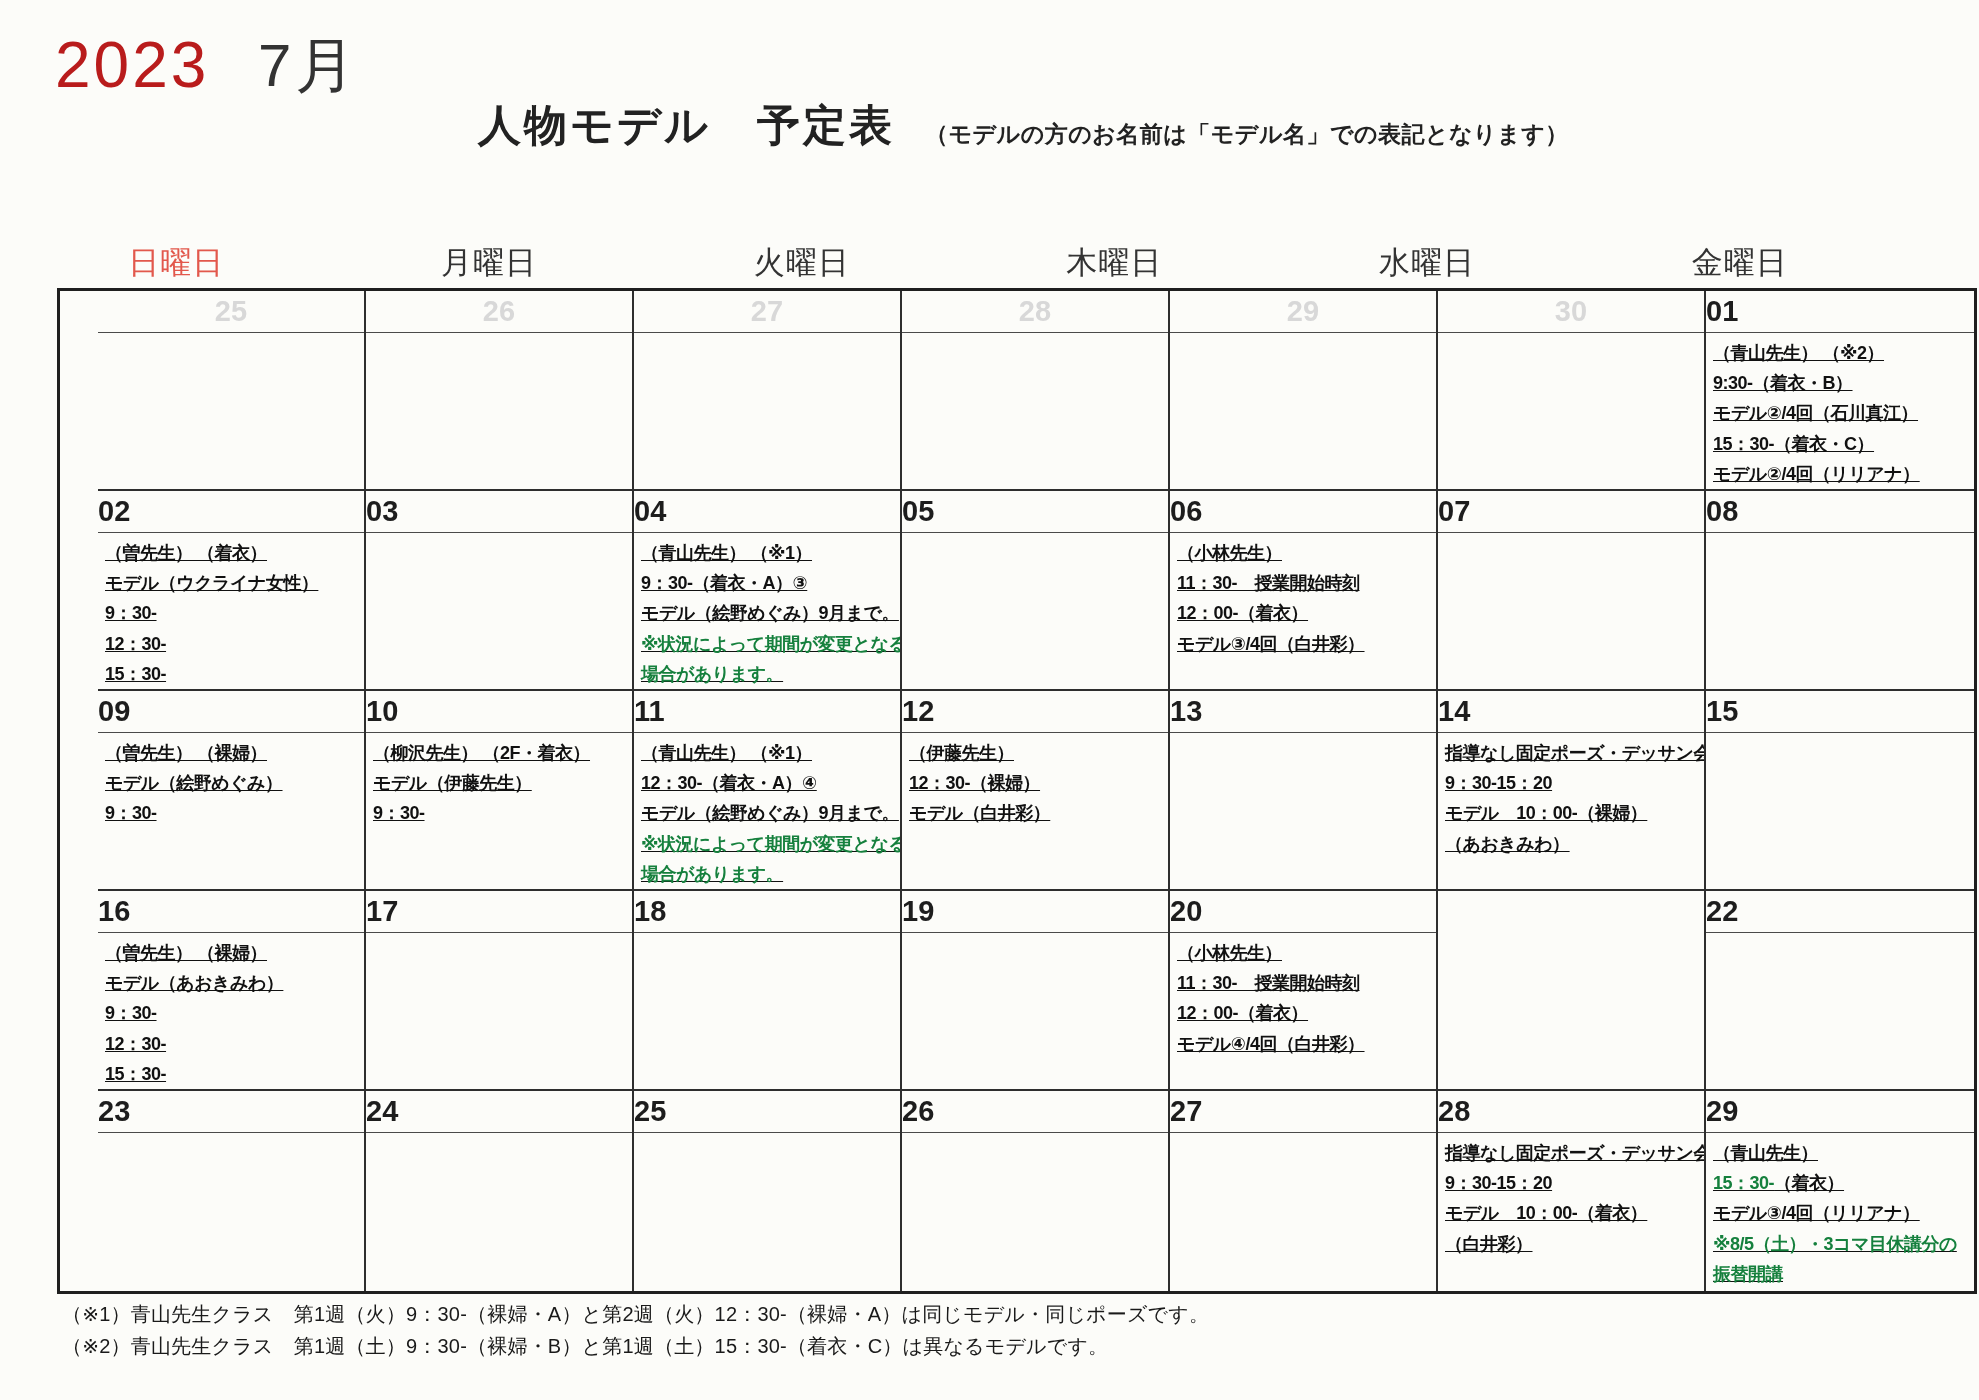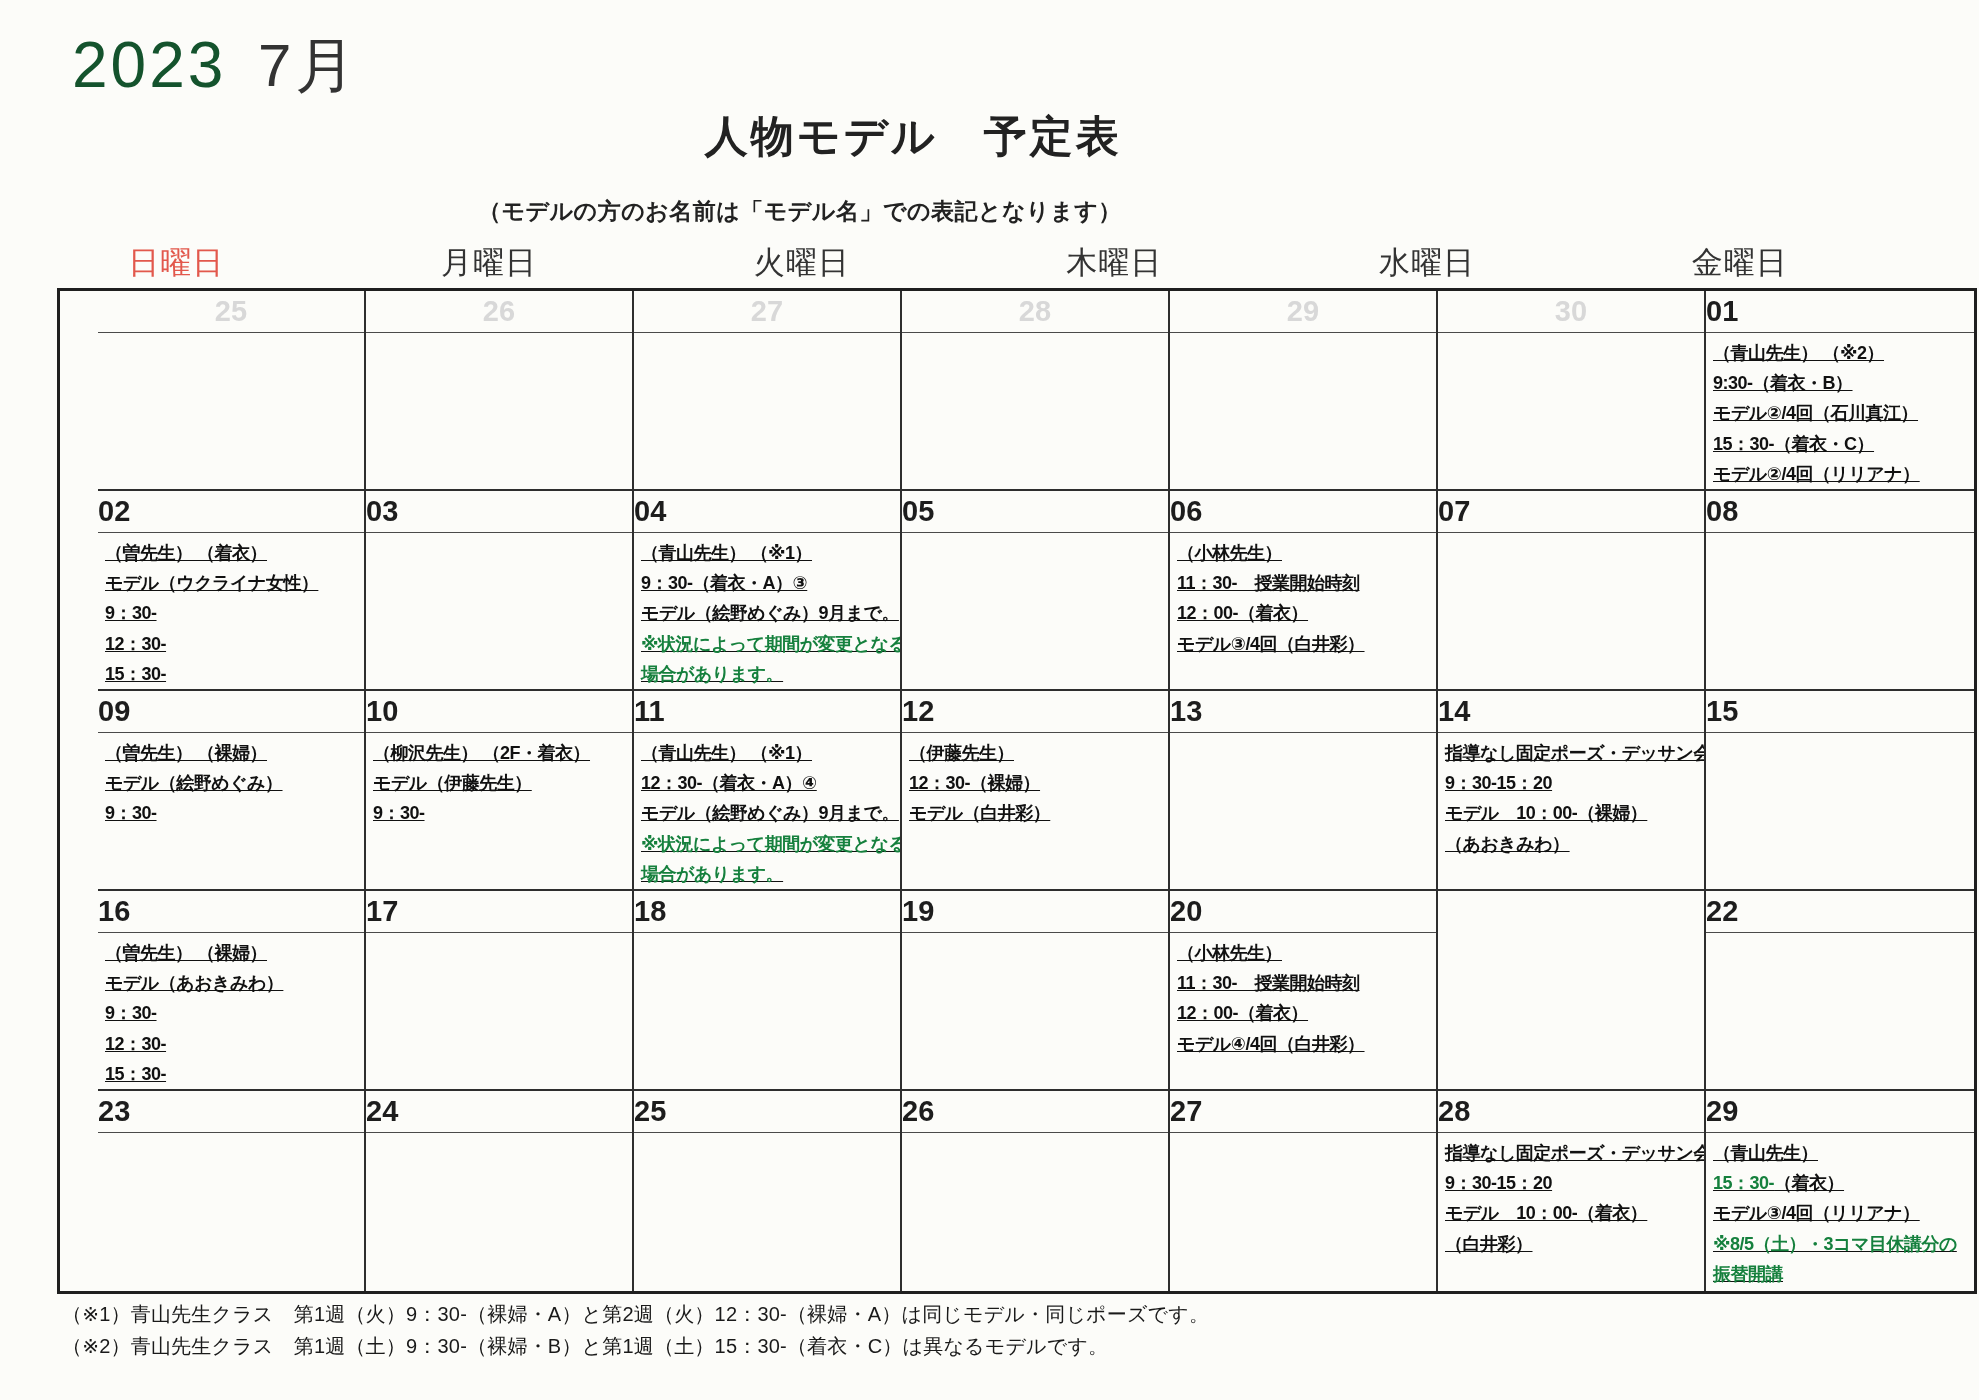--- a/index.html
+++ b/index.html
@@ -5,29 +5,29 @@
   html,body{margin:0;padding:0;}
   body{
     width:1979px;height:1400px;
     background:#fcfcf9;
     font-family:"Liberation Sans","DejaVu Sans",sans-serif;
     position:relative;
     color:#1a1a1a;
   }
   .year{
     position:absolute;left:55px;top:28px;
-    font-size:64px;letter-spacing:3px;color:#14532d;font-weight:400;margin-left:17px;
+    font-size:64px;letter-spacing:3px;color:#b91c1c;font-weight:400;
   }
   .month{
     position:absolute;left:258px;top:26px;
     font-size:60px;color:#333;font-weight:500;letter-spacing:4px;
   }
   .title-wrap{
-    position:absolute;left:478px;top:108px;
-    display:flex;align-items:flex-end;gap:30px;white-space:nowrap;flex-direction:column;
+    position:absolute;left:478px;top:97px;
+    display:flex;align-items:flex-end;gap:30px;white-space:nowrap;
   }
   .main-title{font-size:43px;font-weight:bold;color:#222;letter-spacing:3px;}
   .title-note{font-size:23px;font-weight:bold;color:#222;padding-bottom:5px;letter-spacing:0.5px;}
   .weekdays{
     position:absolute;left:20px;top:242px;width:1876px;
     display:grid;grid-template-columns:repeat(6,1fr);
   }
   .weekday{text-align:center;font-size:31px;color:#333;letter-spacing:1px;}
   .weekday.sun{color:#e2584c;}
   .calendar{

